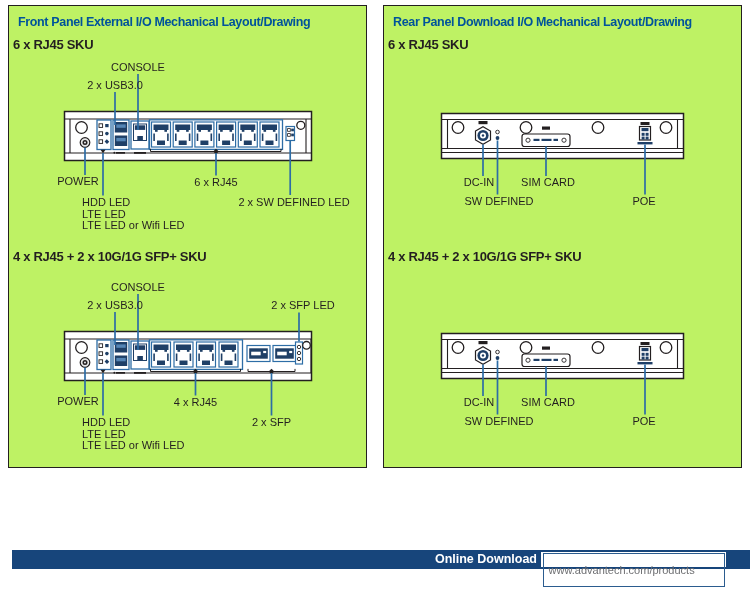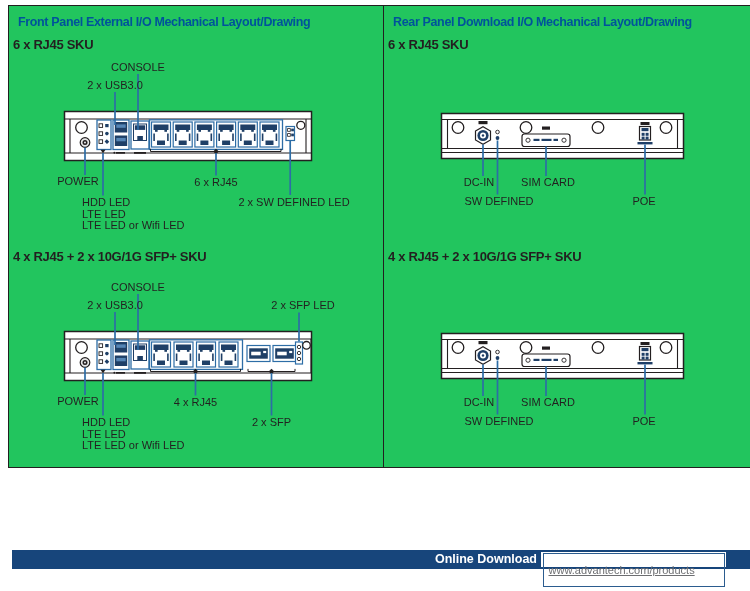--- a/index.html
+++ b/index.html
@@ -2,21 +2,21 @@
 <html><head>
 <meta charset="utf-8">
 <style>
   html,body { margin:0; padding:0; background:#fff; }
   .page {
     position:relative; width:750px; height:591px; background:#ffffff;
     font-family:"Liberation Sans", sans-serif; overflow:hidden;
   }
   .panel-box {
     position:absolute; top:5px; width:357px; height:461px;
-    border:1.6px solid #231f20; background:#22c55e; box-sizing:content-box;padding-left:47px;
+    border:1.6px solid #231f20; background:#bef264; box-sizing:content-box;
   }
   .box-left  { left:8px; }
   .box-right { left:383px; }
   .box-title {
     position:absolute; left:9px; top:9px;
     font-size:12.5px; font-weight:bold; letter-spacing:-0.35px;
     color:#00539b; white-space:nowrap;
   }
   .sku-heading {
     position:absolute; left:4px;
@@ -45,21 +45,21 @@
     line-height:18.5px; text-align:right; color:#ffffff;
     font-size:12.5px; font-weight:bold; white-space:nowrap;
   }
   .url-box {
     position:absolute; left:529px; top:1.8px; width:185px; height:15px;
     background:#ffffff; padding:1.5px; box-sizing:border-box;
   }
   .url-inner {
     width:100%; height:100%; border:1px solid #2b5c8f; box-sizing:border-box;
     display:flex; align-items:center; padding:16px 5px;
-    color:#6d6e71; font-size:11px; white-space:nowrap;text-decoration:underline;
+    color:#6d6e71; font-size:11px; white-space:nowrap;
   }
 </style>
 </head>
 <body>
 
 <div class="page">
 
   <div class="panel-box box-left">
     <div class="box-title">Front Panel External I/O Mechanical Layout/Drawing</div>
     <div class="sku-heading sku-1">6 x RJ45 SKU</div>

